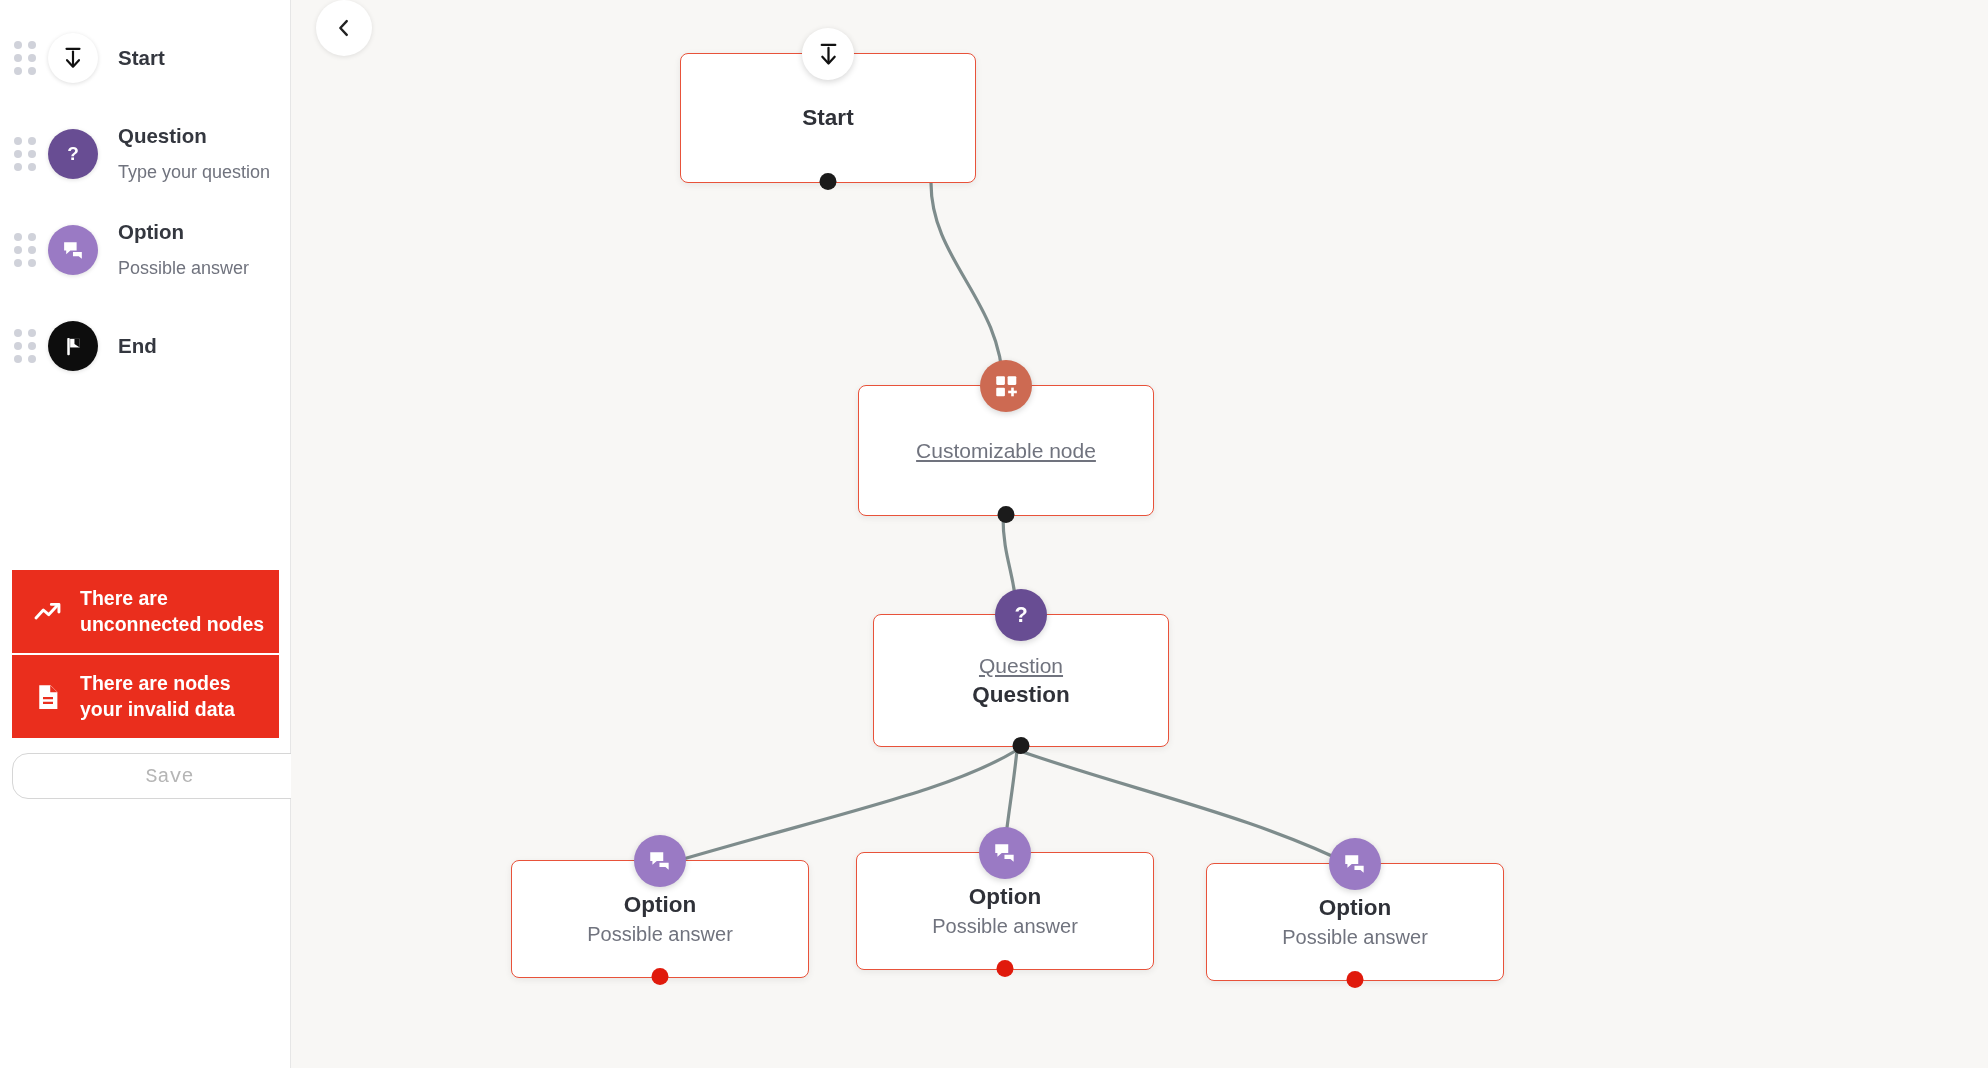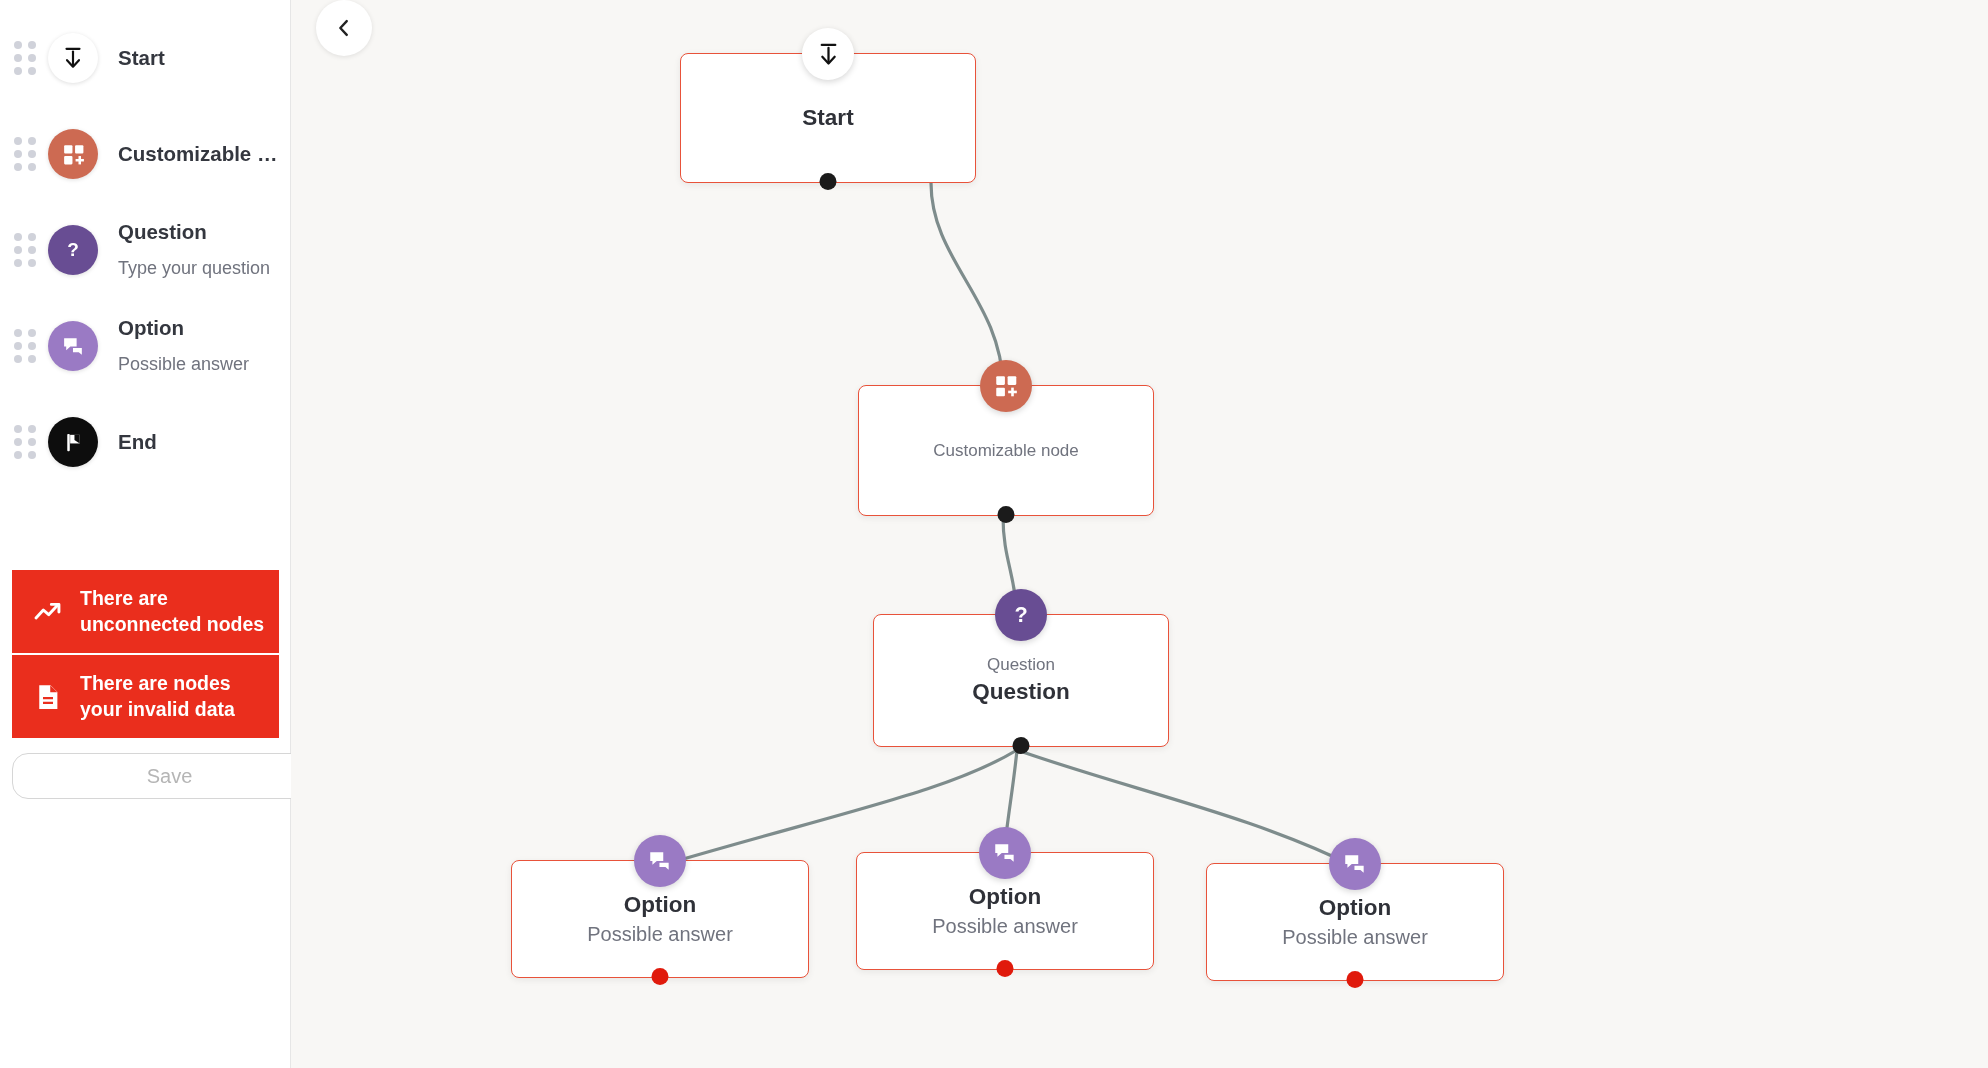--- a/index.html
+++ b/index.html
@@ -123,21 +123,21 @@
     position: absolute;
     left: 12px;
     top: 753px;
     width: 315px;
     height: 46px;
     background: #ffffff;
     border: 1px solid #d6d6d6;
     border-radius: 16px;
     color: #b5b5b5;
     font-size: 20px;
-    font-family: Liberation Sans, sans-serif;
+    font-family: Liberation Mono, monospace;
     cursor: default;
   }
 
   
   .canvas {
     position: relative;
     flex: 1 1 auto;
     height: 1068px;
     background: #f8f7f5;
     overflow: hidden;
@@ -187,23 +187,24 @@
     z-index: 20;
   }
 
   .n-title-bold {
     font-size: 22.5px;
     font-weight: bold;
     color: #2f3138;
     line-height: 1.35;
   }
   .n-title-gray {
-    font-size: 17px;
+    font-size: 21px;
     color: #70737e;
     line-height: 1.4;
+    text-decoration: underline;
   }
   .n-sub-gray {
     font-size: 20px;
     color: #70737e;
     line-height: 1.4;
   }
 
   .handle {
     position: absolute;
     left: 50%;
@@ -237,42 +238,20 @@
           <line x1="6" y1="3.5" x2="18" y2="3.5" stroke="#111" stroke-width="2" stroke-linecap="round"></line>
           <line x1="12" y1="6" x2="12" y2="19" stroke="#111" stroke-width="2" stroke-linecap="round"></line>
           <path d="M6.5 14 L12 20 L17.5 14" fill="none" stroke="#111" stroke-width="2" stroke-linecap="round" stroke-linejoin="round"></path>
         </svg>
       </span>
       <span class="palette-text">
         <span class="palette-title">Start</span>
       </span>
     </div>
 
-    <div class="palette-item">
-      <span class="drag-handle">
-        <i></i>
-          <i></i>
-          <i></i>
-          <i></i>
-          <i></i>
-          <i></i>
-      </span>
-      <span class="node-badge badge-custom">
-        <svg width="25" height="25" viewBox="0 0 24 24">
-          <rect x="3" y="3" width="8" height="8" rx="1" fill="#fff"></rect>
-          <rect x="13.5" y="3" width="8" height="8" rx="1" fill="#fff"></rect>
-          <rect x="3" y="13.5" width="8" height="8" rx="1" fill="#fff"></rect>
-          <rect x="16.8" y="13.5" width="2.4" height="8" fill="#fff"></rect>
-          <rect x="14" y="16.3" width="8" height="2.4" fill="#fff"></rect>
-        </svg>
-      </span>
-      <span class="palette-text">
-        <span class="palette-title">Customizable …</span>
-      </span>
-    </div>
 
     <div class="palette-item">
       <span class="drag-handle">
         <i></i>
           <i></i>
           <i></i>
           <i></i>
           <i></i>
           <i></i>
       </span>

